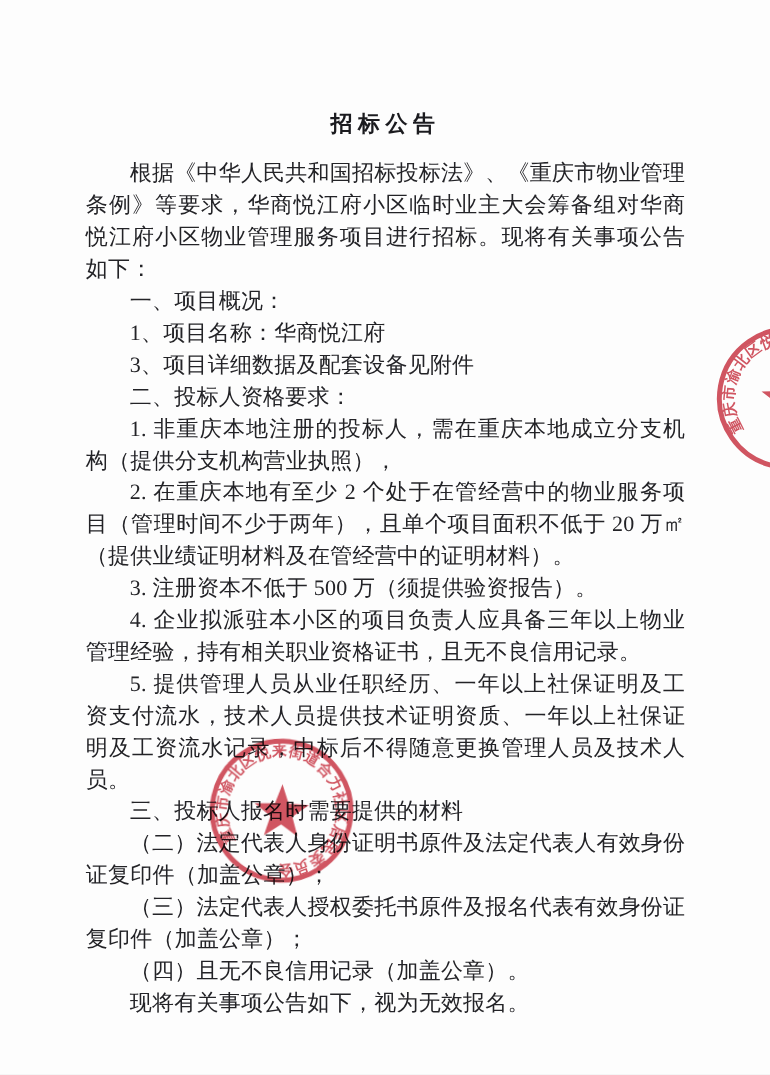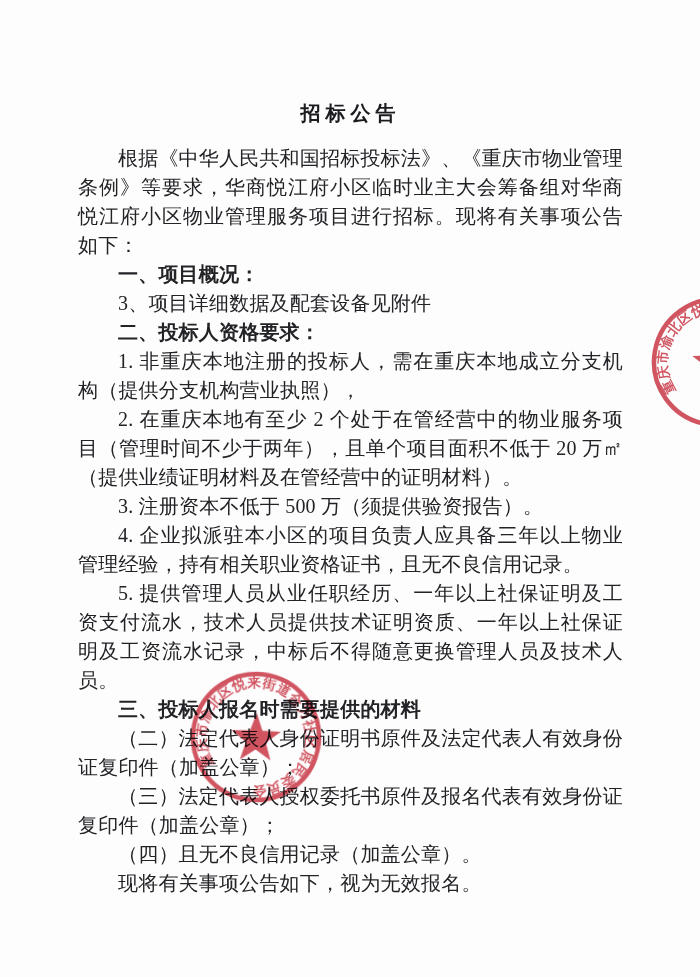--- a/index.html
+++ b/index.html
@@ -27,21 +27,21 @@
   }
   .doc-body p{
     margin:0;
     font-size:20px;
     line-height:29px;
     text-indent:2em;
     text-align:justify;
     text-justify:inter-ideograph;
     letter-spacing:0.2px;
   }
-  .doc-body p.bold{font-weight:700;}
+  .doc-body p.bold{font-weight:400;}
   .seal{
     position:absolute;
     width:150px;height:150px;
     mix-blend-mode:multiply;
     opacity:0.82;
     filter:blur(0.35px);
   }
   .seal-center{left:181px;top:662px;transform:rotate(2deg);}
   .seal-right{left:642px;top:287px;}
   .seal text{
@@ -54,20 +54,21 @@
 </head>
 <body>
 
 <div class="page">
 
   <div class="content">
     <h1 class="title">招标公告</h1>
     <div class="doc-body">
         <p>根据《中华人民共和国招标投标法》、《重庆市物业管理条例》等要求，华商悦江府小区临时业主大会筹备组对华商悦江府小区物业管理服务项目进行招标。现将有关事项公告如下：</p>
         <p class="bold">一、项目概况：</p>
+        <p>1、项目名称：华商悦江府</p>
         <p>3、项目详细数据及配套设备见附件</p>
         <p class="bold">二、投标人资格要求：</p>
         <p>1. 非重庆本地注册的投标人，需在重庆本地成立分支机构（提供分支机构营业执照），</p>
         <p>2. 在重庆本地有至少 2 个处于在管经营中的物业服务项目（管理时间不少于两年），且单个项目面积不低于 20 万㎡（提供业绩证明材料及在管经营中的证明材料）。</p>
         <p>3. 注册资本不低于 500 万（须提供验资报告）。</p>
         <p>4. 企业拟派驻本小区的项目负责人应具备三年以上物业管理经验，持有相关职业资格证书，且无不良信用记录。</p>
         <p>5. 提供管理人员从业任职经历、一年以上社保证明及工资支付流水，技术人员提供技术证明资质、一年以上社保证明及工资流水记录，中标后不得随意更换管理人员及技术人员。</p>
         <p class="bold">三、投标人报名时需要提供的材料</p>
         <p>（二）法定代表人身份证明书原件及法定代表人有效身份证复印件（加盖公章）；</p>
         <p>（三）法定代表人授权委托书原件及报名代表有效身份证复印件（加盖公章）；</p>

